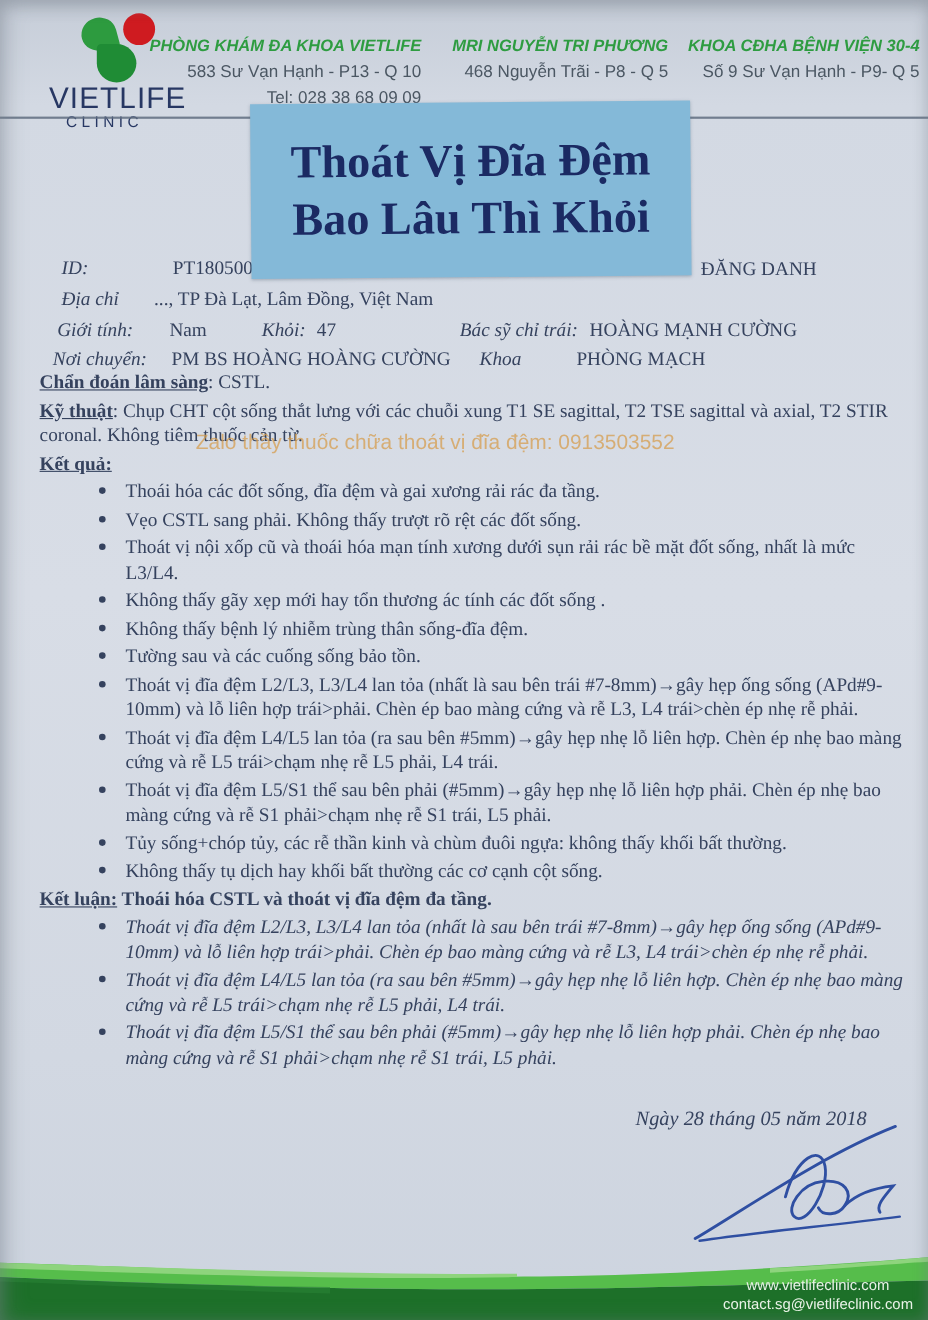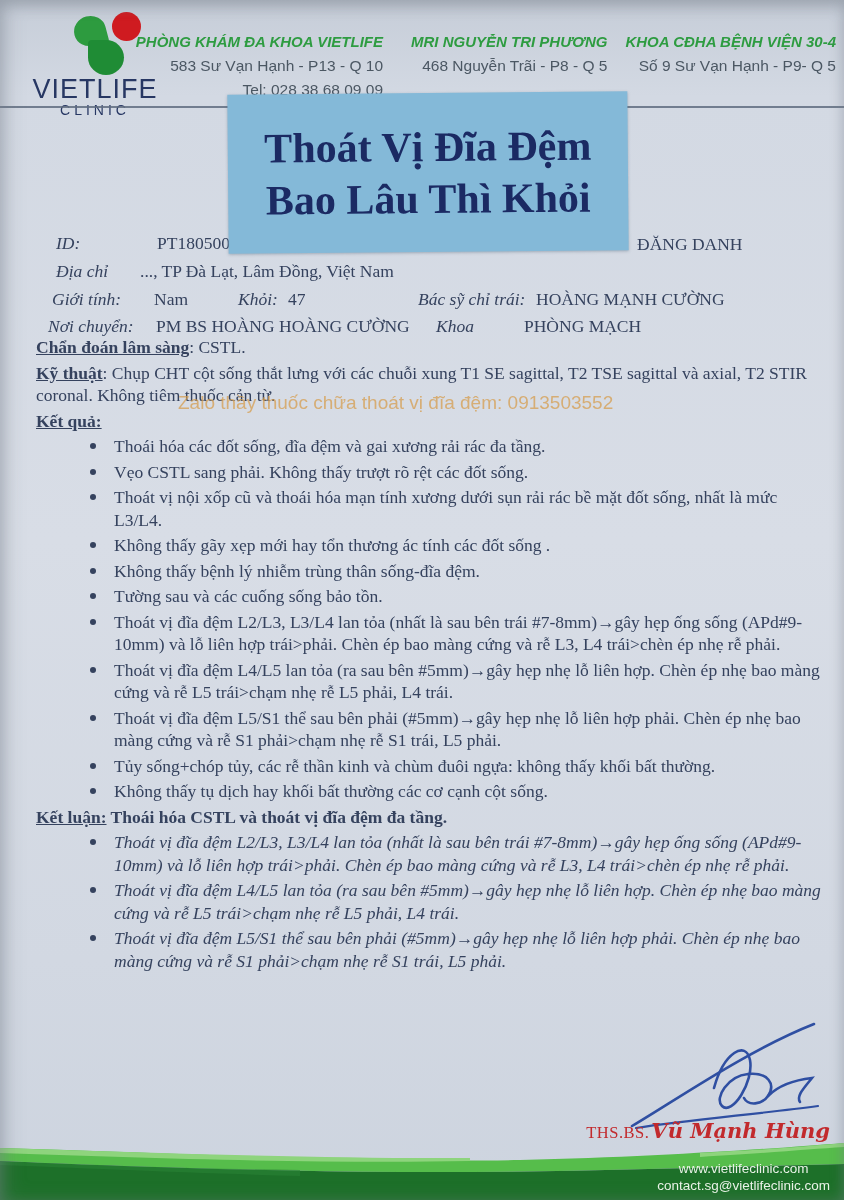--- a/index.html
+++ b/index.html
@@ -15,21 +15,21 @@
   
   header{position:absolute;top:10px;left:0;right:0;height:96px;display:flex;
     font-family:"Liberation Sans", sans-serif;}
   .logo{width:190px;position:relative;}
   .logo-dots{position:absolute;left:68px;top:2px;width:100px;height:62px;}
   .logo-dots i{position:absolute;border-radius:50%;display:block;}
   .logo-dots .g1{width:32px;height:30px;background:#2d9b3f;left:6px;top:4px;transform:rotate(-15deg);border-bottom-right-radius:2px;}
   .logo-dots .r1{width:29px;height:29px;background:#cf1b20;left:44px;top:0;}
   .logo-dots .g2{width:36px;height:35px;background:#1f8c35;left:20px;top:28px;border-top-left-radius:4px;}
   .logo-brand{position:absolute;top:64px;left:0;width:190px;text-align:center;
-    color:#273763;font-size:27px;letter-spacing:1px;font-weight:500;}
+    color:#273763;font-size:27px;letter-spacing:1px;font-weight:500;padding-left:12px;}
   .logo-sub{position:absolute;top:92px;left:0;width:190px;text-align:center;
     color:#273763;font-size:14px;letter-spacing:4px;}
   .loc{flex:1;text-align:right;padding-top:20px;line-height:24px;}
   .loc1{padding-right:28px;} .loc2{padding-right:18px;max-width:212px;} .loc3{padding-right:8px;}
   .loc-name{color:#2e9c41;font-weight:bold;font-style:italic;font-size:15px;white-space:nowrap;}
   .loc-addr,.loc-tel{color:#4b5763;font-size:15.5px;white-space:nowrap;}
   .header-rule{position:absolute;top:106px;left:0;right:0;height:2px;background:#5f6c80;opacity:.85;}
   
   .banner{position:absolute;left:228px;top:93px;width:400px;height:159px;
     background:#84b9d8;transform:rotate(-.5deg);z-index:5;
@@ -138,31 +138,29 @@
       <li>Không thấy tụ dịch hay khối bất thường các cơ cạnh cột sống.</li>
     </ul>
     <p><span class="bu bold">Kết luận:</span><span class="bold"> Thoái hóa CSTL và thoát vị đĩa đệm đa tầng.</span></p>
     <ul class="concl">
       <li>Thoát vị đĩa đệm L2/L3, L3/L4 lan tỏa (nhất là sau bên trái #7-8mm)→gây hẹp ống sống (APd#9-10mm) và lỗ liên hợp trái&gt;phải. Chèn ép bao màng cứng và rễ L3, L4 trái&gt;chèn ép nhẹ rễ phải.</li>
       <li>Thoát vị đĩa đệm L4/L5 lan tỏa (ra sau bên #5mm)→gây hẹp nhẹ lỗ liên hợp. Chèn ép nhẹ bao màng cứng và rễ L5 trái&gt;chạm nhẹ rễ L5 phải, L4 trái.</li>
       <li>Thoát vị đĩa đệm L5/S1 thể sau bên phải (#5mm)→gây hẹp nhẹ lỗ liên hợp phải. Chèn ép nhẹ bao màng cứng và rễ S1 phải&gt;chạm nhẹ rễ S1 trái, L5 phải.</li>
     </ul>
   </main>
 
+  <div class="date">Ngày 28 tháng 05 năm 2018</div>
 
   <svg class="sig-svg" viewBox="0 0 196 112" fill="none" xmlns="http://www.w3.org/2000/svg">
     <path d="M4 104 C 48 78, 120 28, 186 2" stroke="#2f4fa2" stroke-width="2.6" stroke-linecap="round"></path>
     <path d="M86 66 C 96 30, 118 18, 122 38 C 126 60, 104 94, 94 84 C 86 76, 100 54, 120 52 C 140 50, 148 62, 140 74 C 134 83, 120 84, 116 76" stroke="#2f4fa2" stroke-width="2.6" stroke-linecap="round"></path>
     <path d="M140 74 C 150 64, 166 58, 184 56 C 176 66, 168 74, 172 80" stroke="#2f4fa2" stroke-width="2.6" stroke-linecap="round"></path>
     <path d="M8 106 C 60 98, 130 92, 190 84" stroke="#2f4fa2" stroke-width="2.2" stroke-linecap="round"></path>
   </svg>
 
-  <div class="sig-name">
-    <span class="sig-title">THS.BS.</span><span class="sig-doctor">Vũ Mạnh Hùng</span>
-  </div>
 
   <footer>
     <svg width="844" height="60" viewBox="0 0 844 60" xmlns="http://www.w3.org/2000/svg">
       <path d="M0 8 C 200 14, 380 23, 520 20 C 660 17, 780 8, 844 3 L 844 24 C 700 27, 560 33, 400 32 C 240 31, 90 25, 0 21 Z" fill="#56bd4b"></path>
       <path d="M0 8 C 160 13, 330 19, 470 18 L 470 21 C 330 24, 140 18, 0 13 Z" fill="#8ed47d"></path>
       <path d="M844 3 C 800 7, 760 10, 700 13 L 700 17 C 770 13, 810 9, 844 7 Z" fill="#8ed47d"></path>
       <path d="M0 21 C 90 25, 240 31, 400 32 C 560 33, 700 27, 844 24 L 844 60 L 0 60 Z" fill="#1d7029"></path>
       <path d="M0 21 C 90 25, 200 29, 300 30 L 300 36 C 190 33, 80 28, 0 25 Z" fill="#2a8236" opacity=".6"></path>
     </svg>
     <div class="footer-text">

